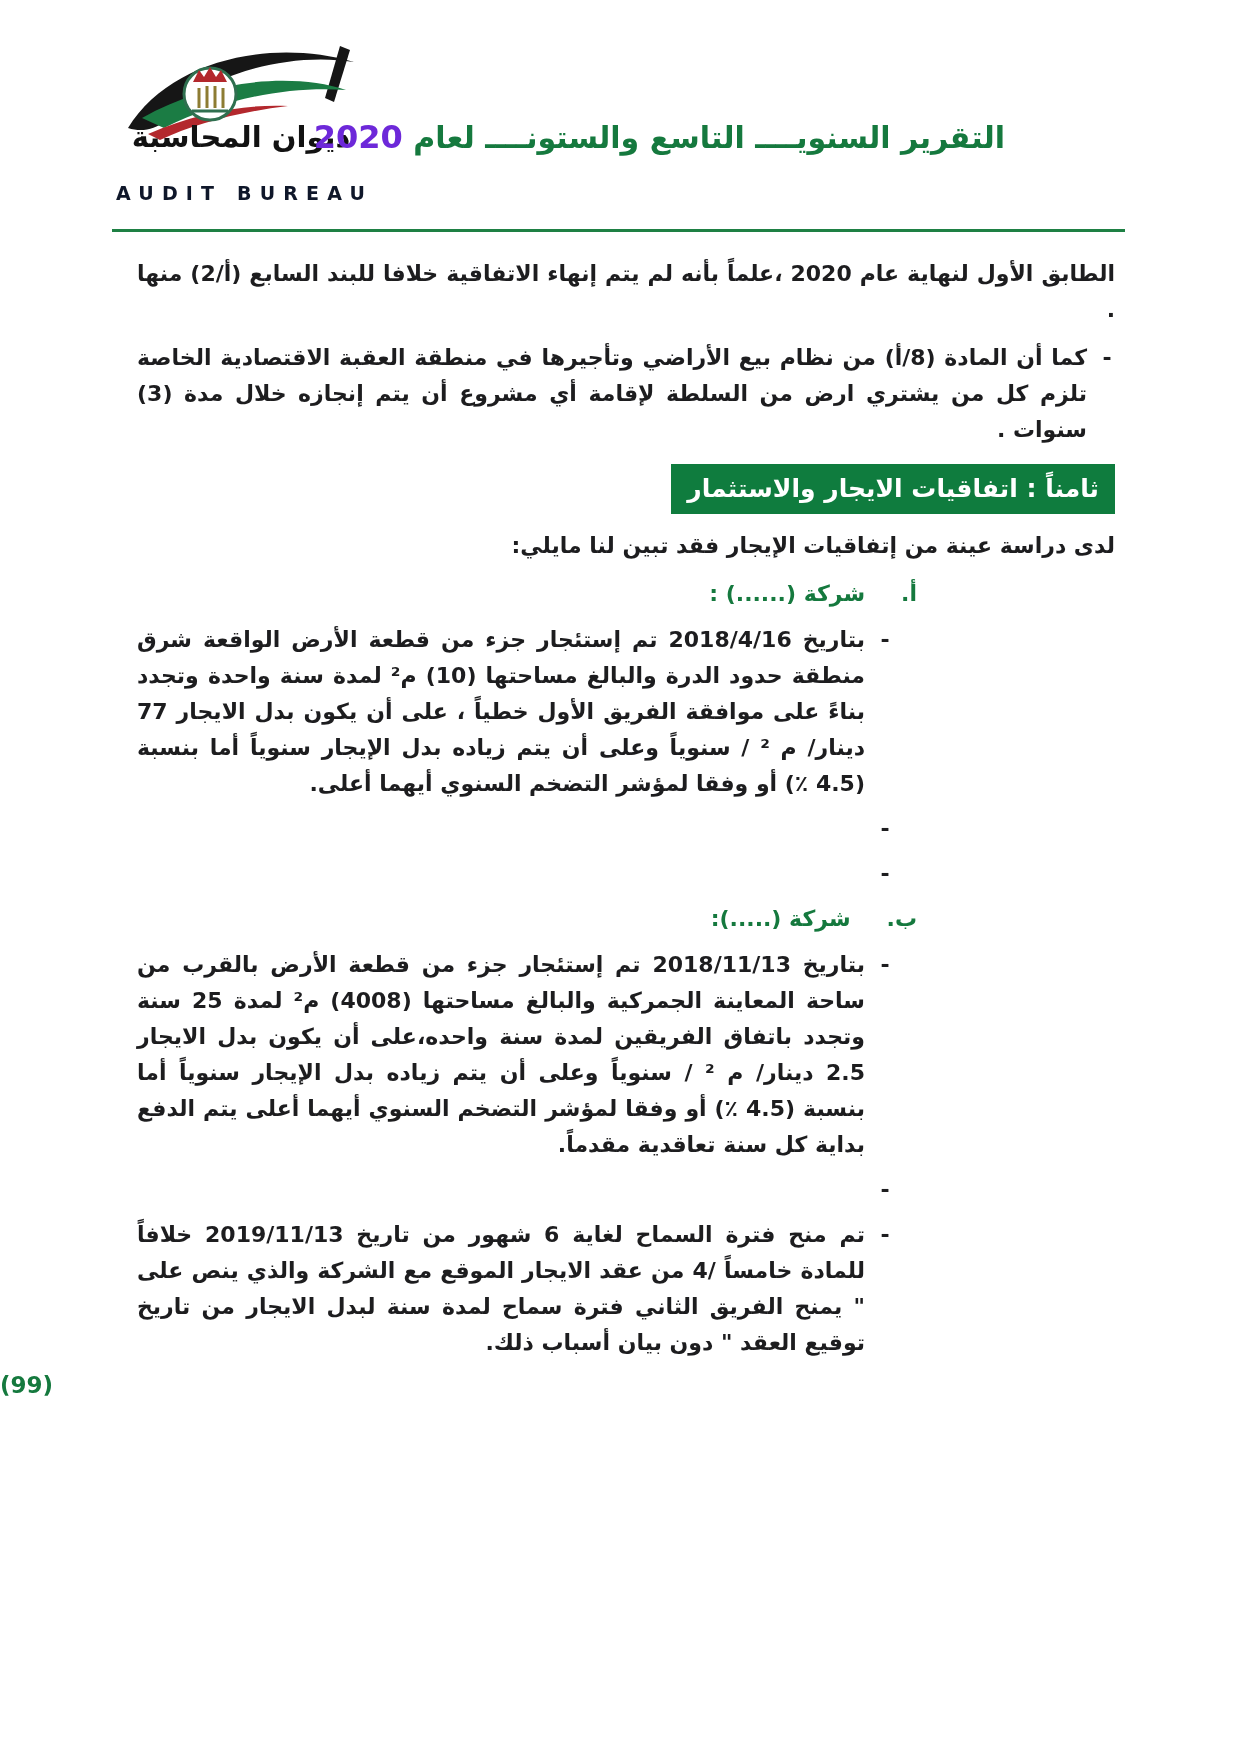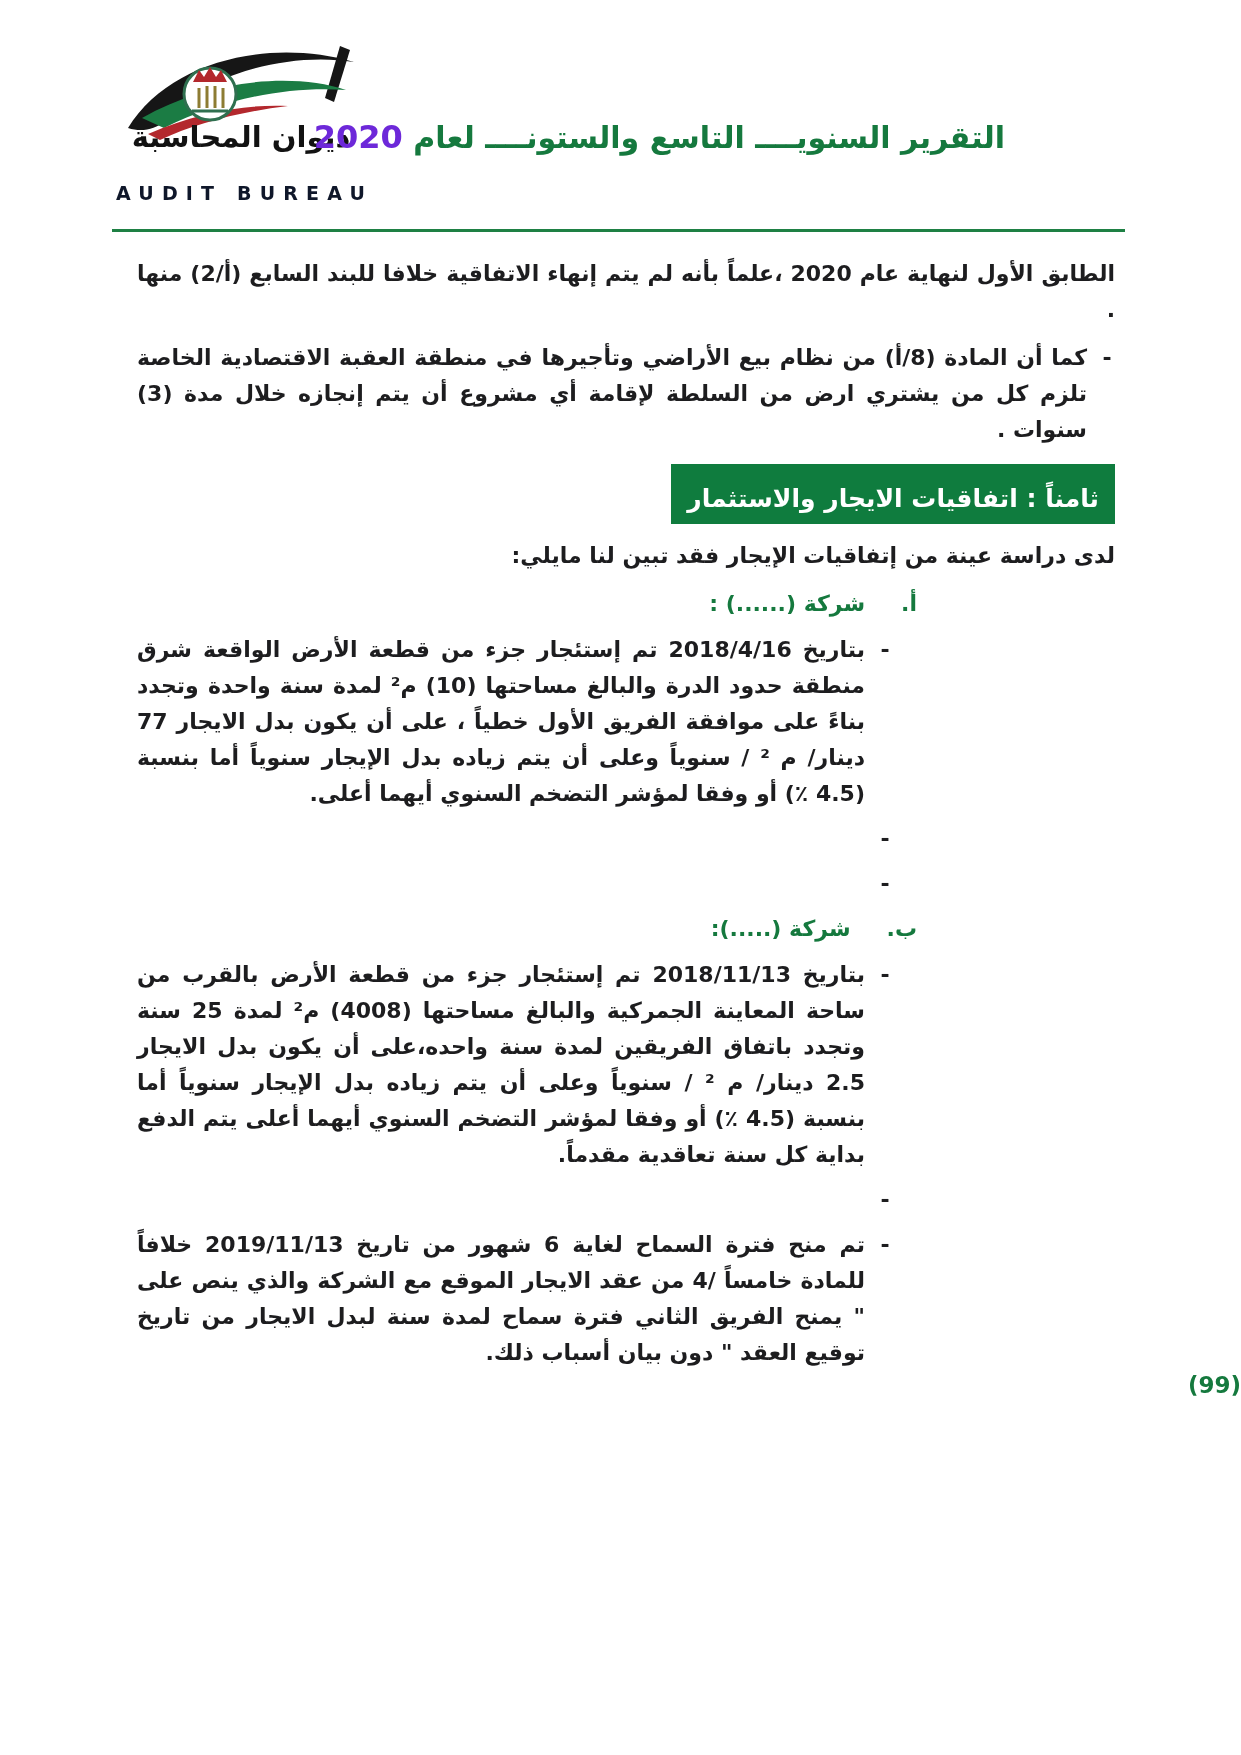--- a/index.html
+++ b/index.html
@@ -30,28 +30,28 @@
     position:absolute;top:248px;left:137px;right:126px;direction:rtl;
     text-align:justify;font-size:22px;font-weight:700;line-height:36px;color:#1d1d1f;
   }
   .content .para{margin:8px 0 12px;}
   .bullet{display:flex;column-gap:12px;margin:0 0 9px;}
   .bullet .dash{flex:0 0 auto;min-width:16px;text-align:center;}
   .bullet .text{flex:1;text-align:justify;}
   .bullet.sub{padding-right:222px;}
   .section-heading{
     margin:16px 0 14px;width:fit-content;background:#0f7c3e;color:#ffffff;
-    font-size:25px;line-height:30px;font-weight:700;padding:20px 16px 10px;
+    font-size:25px;line-height:30px;font-weight:700;padding:10px 16px 10px;
   }
   .section-intro{margin:0 70px 12px 0;}
   .item-head{display:flex;column-gap:36px;margin:4px 198px 10px 0;color:#15793e;}
   .item-head .marker,.item-head .item-title{font-weight:700;}
   
   .page-number{
-    position:absolute;top:1372px;left:0;right:0;text-align:right;
+    position:absolute;top:1372px;left:0;right:0;text-align:left;
     font-size:23px;font-weight:700;color:#15793e;direction:ltr;
   }
 </style>
 </head>
 <body>
 
 <div class="page">
 
   <header>
     <div class="logo">

